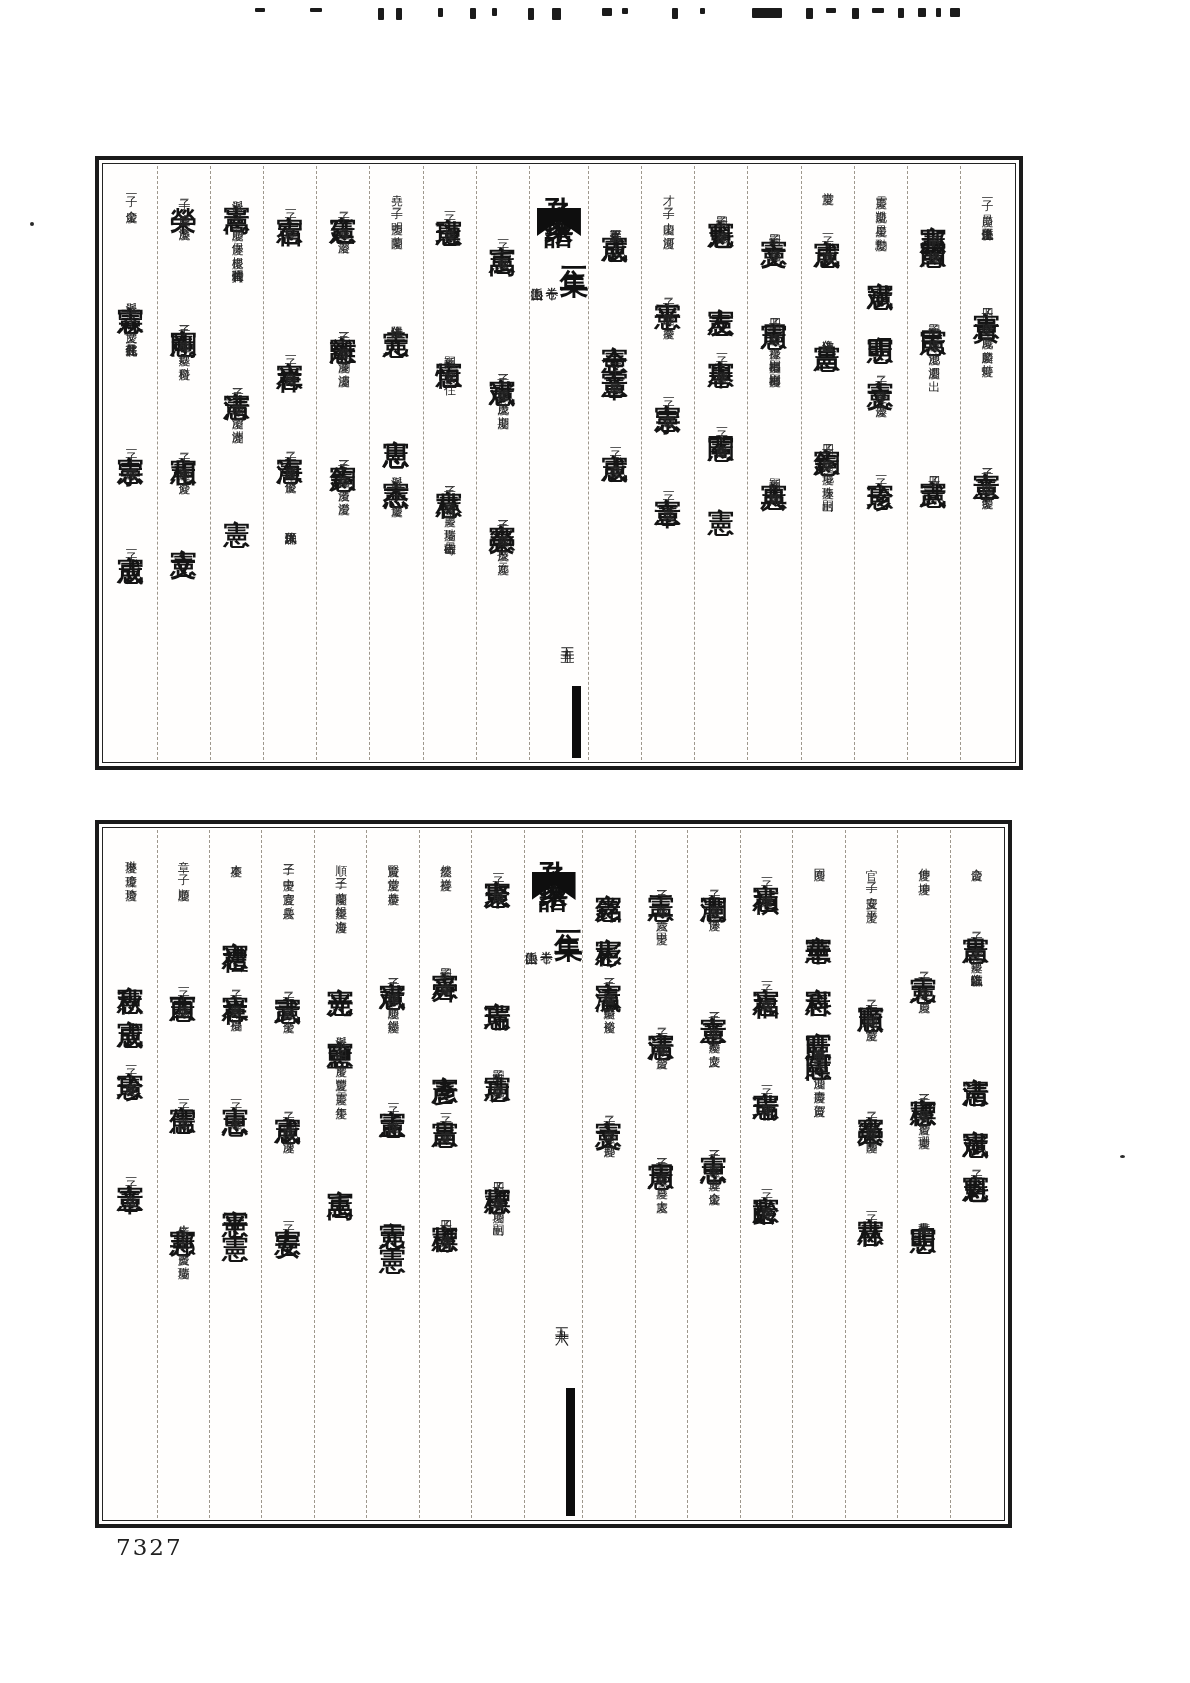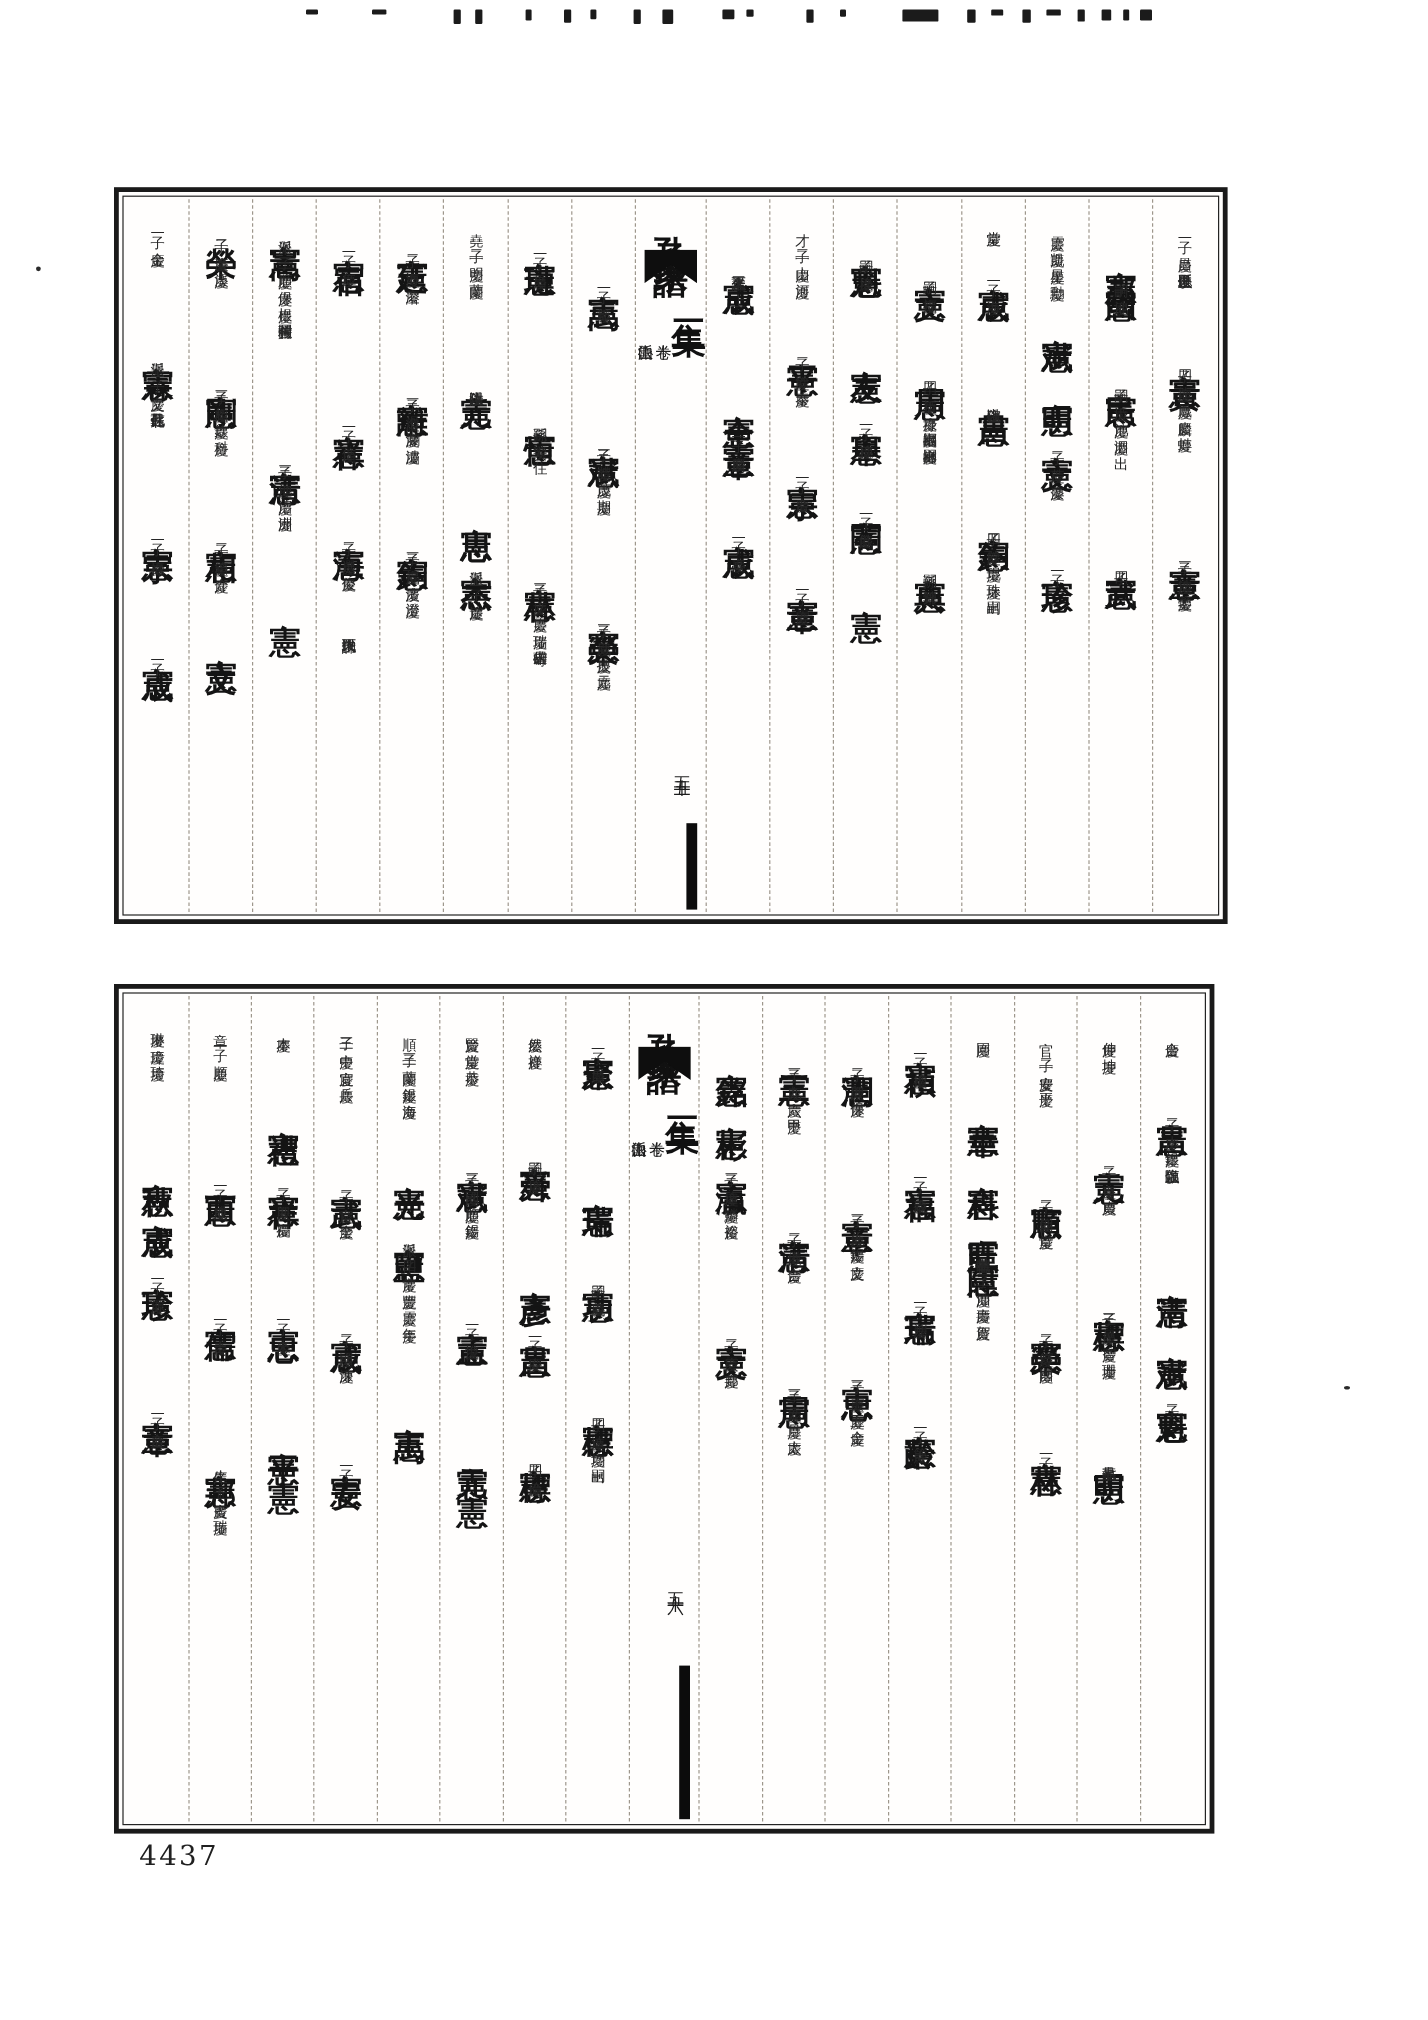--- a/index.html
+++ b/index.html
@@ -528,13 +528,13 @@
           <div class="big">憲珍</div>
           <div class="note">子一 慶源</div>
           <div class="gap" style="height: 46px;"></div>
           <div class="big">憲章</div>
           <div class="note">子一 慶合</div>
         </div>
       </div>
   </div>
 </div>
 
-<div class="folio">4437</div>
+<div class="folio">7327</div>
 
 </body></html>

